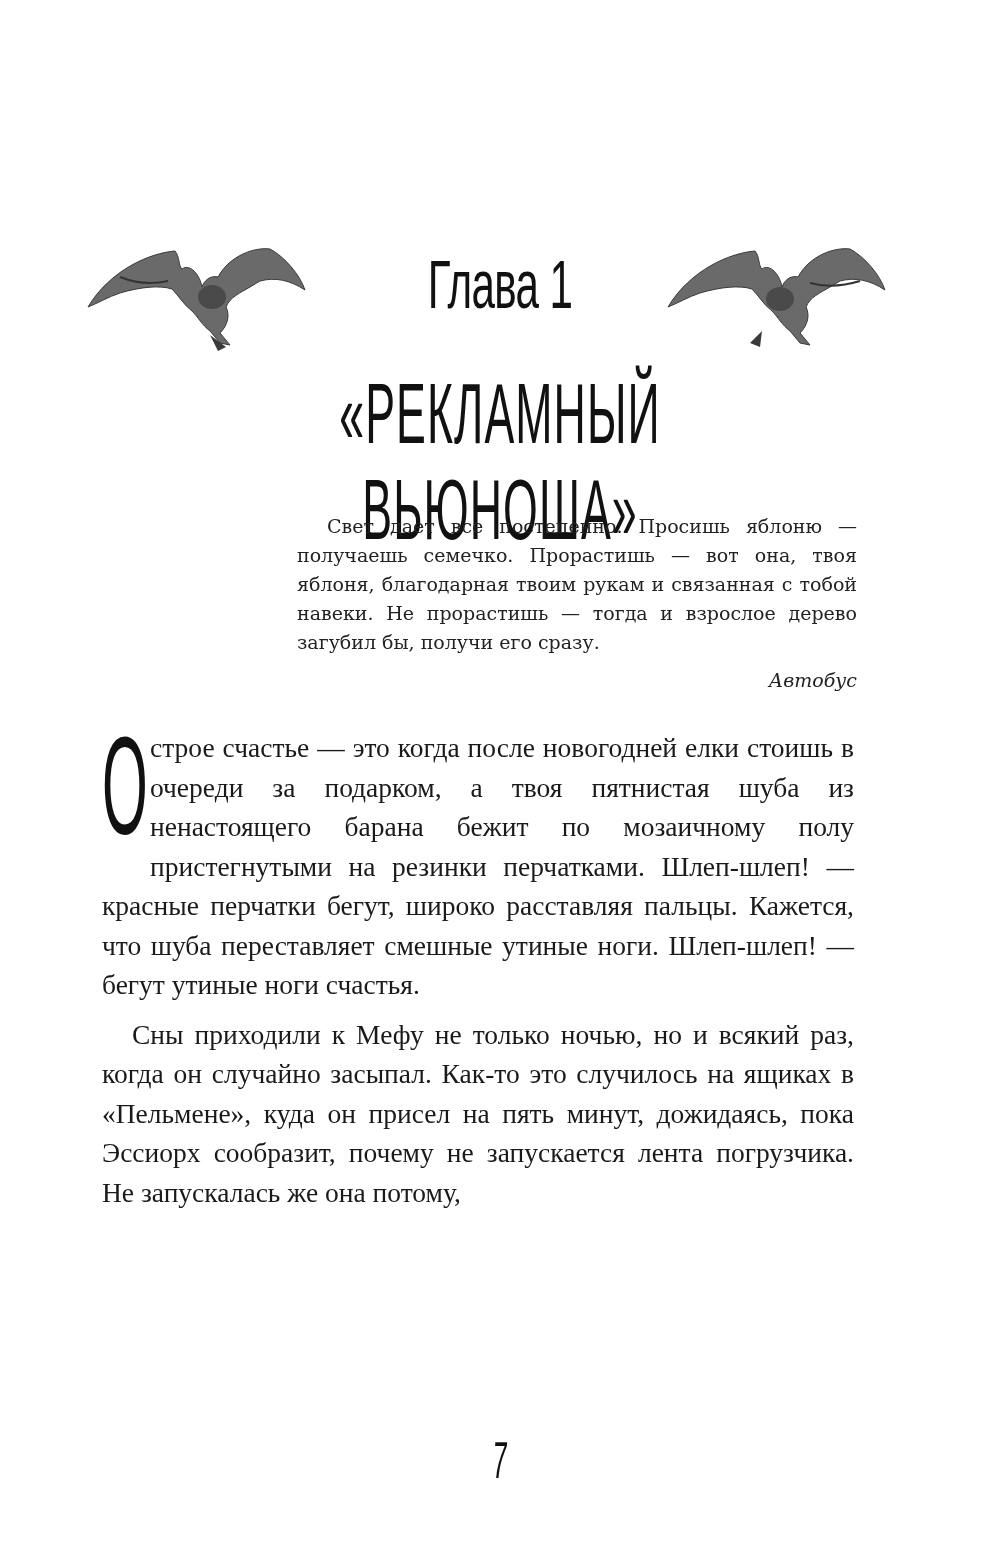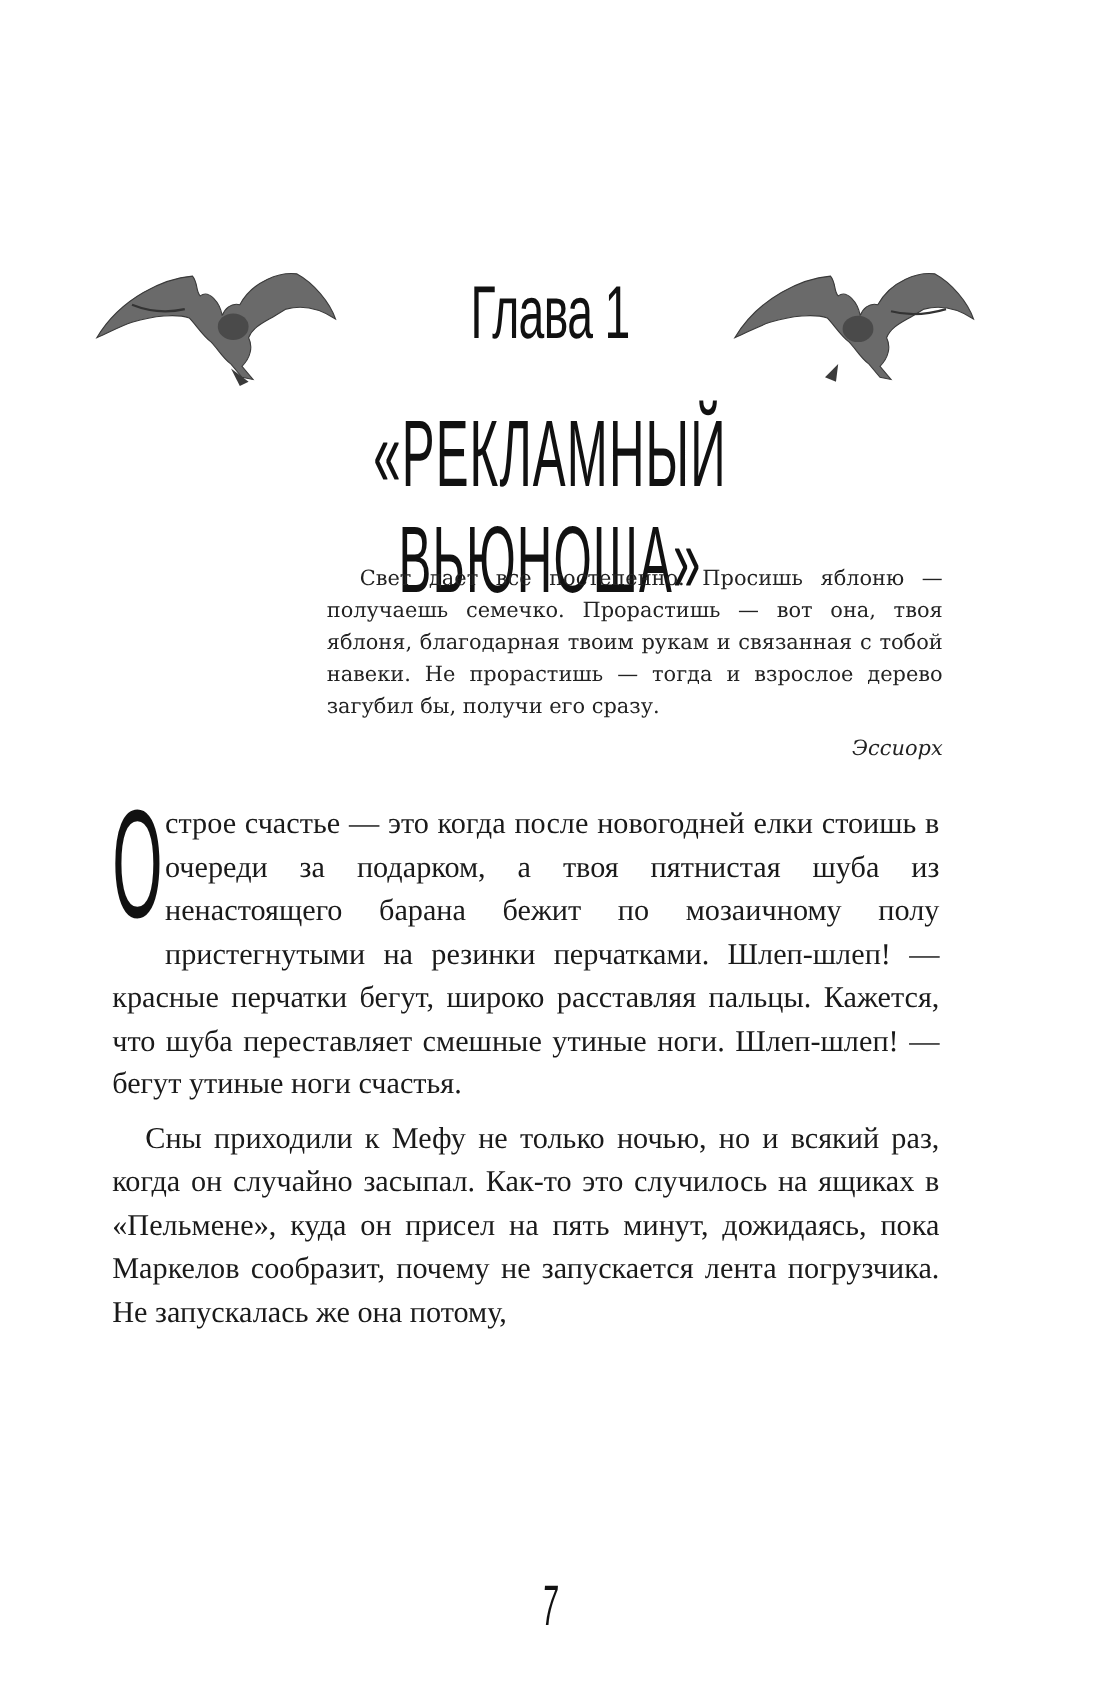--- a/index.html
+++ b/index.html
@@ -77,22 +77,22 @@
       <path d="M150 48 C165 52 180 52 200 46" stroke="#333" stroke-width="2" fill="none"></path>
       <ellipse cx="120" cy="64" rx="14" ry="12" fill="#4a4a4a"></ellipse>
       <path d="M90 108 L102 96 L100 112 Z" fill="#3a3a3a"></path>
     </svg>
   </div>
 
   <div class="chapter-title">«РЕКЛАМНЫЙ ВЬЮНОША»</div>
 
   <div class="epigraph">
     <p>Свет дает все постепенно. Просишь яблоню — получаешь семечко. Прорастишь — вот она, твоя яблоня, благодарная твоим рукам и связанная с тобой навеки. Не прорастишь — тогда и взрослое дерево загубил бы, получи его сразу.</p>
-    <p class="author">Эссиорх</p>
+    <p class="author">Автобус</p>
   </div>
 
   <div class="body-text">
     <p class="first"><span class="dropcap">О</span><span>строе счастье — это когда после новогодней елки стоишь в очереди за подарком, а твоя пятнистая шуба из ненастоящего барана бежит по мозаичному полу пристегнутыми на резинки перчатками. Шлеп-шлеп! — красные перчатки бегут, широко расставляя пальцы. Кажется, что шуба переставляет смешные утиные ноги. Шлеп-шлеп! — бегут утиные ноги счастья.</span></p>
-    <p>Сны приходили к Мефу не только ночью, но и всякий раз, когда он случайно засыпал. Как-то это случилось на ящиках в «Пельмене», куда он присел на пять минут, дожидаясь, пока Маркелов сообразит, почему не запускается лента погрузчика. Не запускалась же она потому,</p>
+    <p>Сны приходили к Мефу не только ночью, но и всякий раз, когда он случайно засыпал. Как-то это случилось на ящиках в «Пельмене», куда он присел на пять минут, дожидаясь, пока Эссиорх сообразит, почему не запускается лента погрузчика. Не запускалась же она потому,</p>
   </div>
 
   <div class="page-number">7</div>
 </div>
 
 </body></html>

